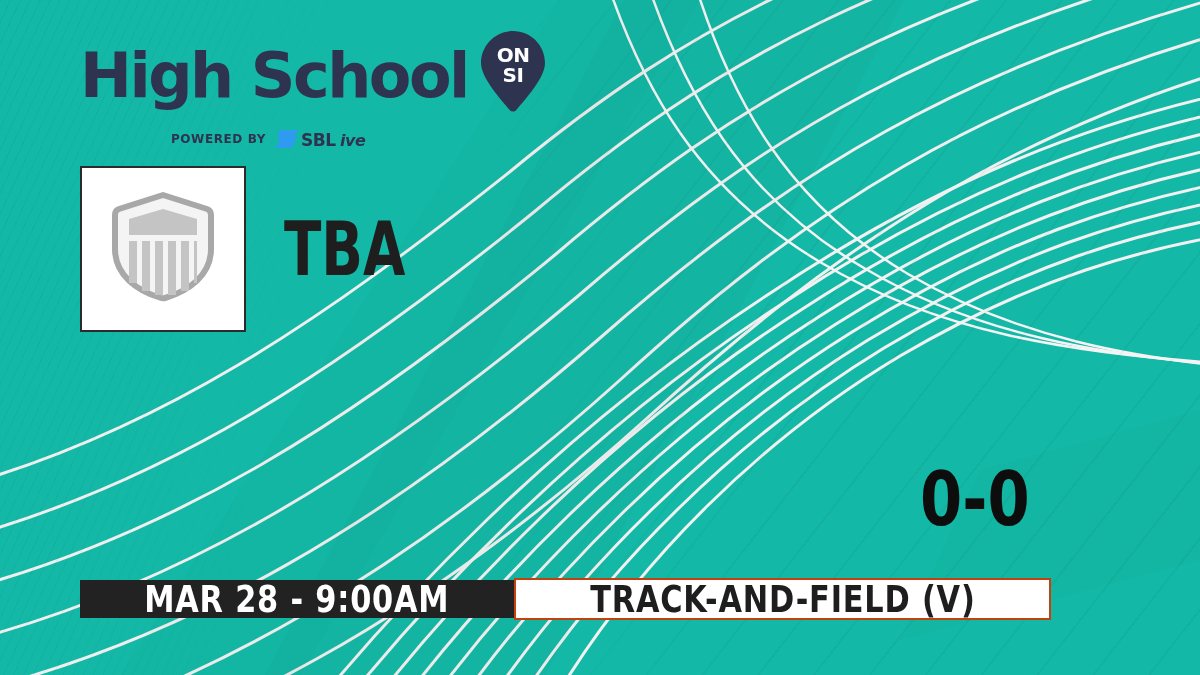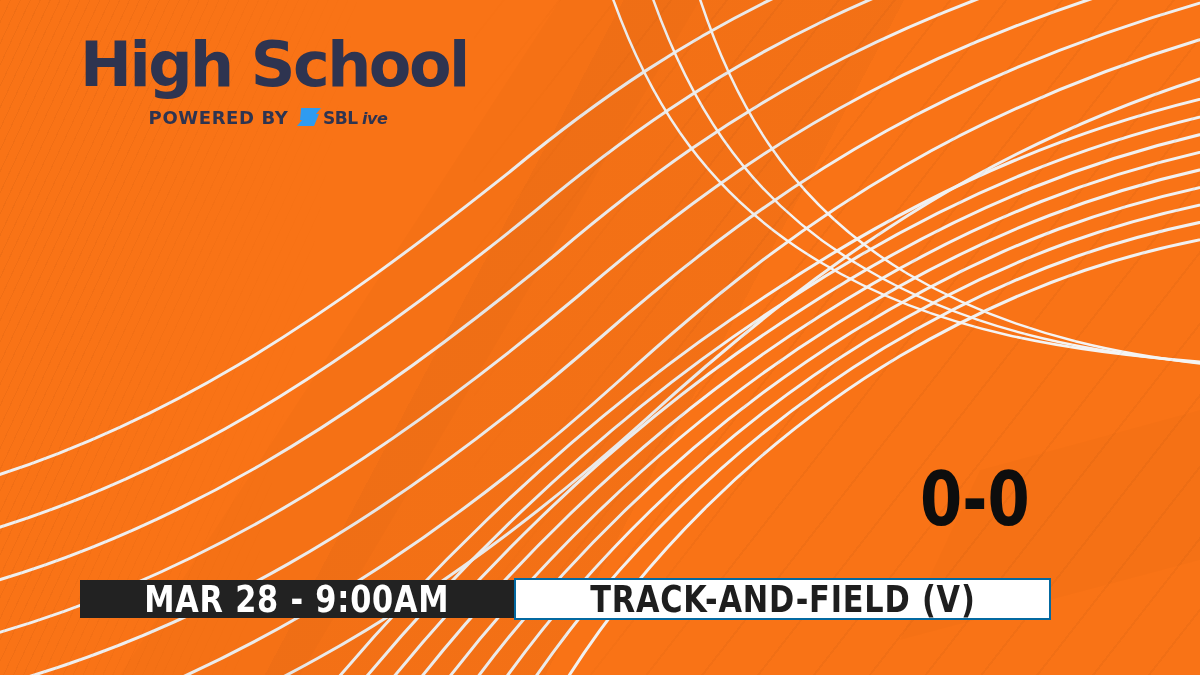--- a/index.html
+++ b/index.html
@@ -5,21 +5,21 @@
   html, body {
     margin: 0;
     padding: 0;
     background: #ffffff;
   }
   .scorecard {
     position: relative;
     width: 1200px;
     height: 675px;
     overflow: hidden;
-    background: #f97316;
+    background: #14b8a6;
     font-family: "Liberation Sans", sans-serif;
   }
 
   
   .bg-layer {
     position: absolute;
     inset: 0;
     pointer-events: none;
   }
   .bg-hatch {
@@ -82,21 +82,21 @@
     display: flex;
     align-items: center;
     justify-content: center;
     margin-top: 9px;
     margin-left: 6px;
     width: 380px;
   }
   .powered-by {
     font-family: "DejaVu Sans", sans-serif;
     font-weight: 700;
-    font-size: 18px;
+    font-size: 12px;
     letter-spacing: 0.6px;
     color: #2e3450;
     white-space: nowrap;
   }
   .sblive-mark { margin-left: 9px; display:flex; align-items:flex-end; }
 
   
   .team {
     position: absolute;
     display: flex;
@@ -167,21 +167,21 @@
     font-family: "DejaVu Sans", sans-serif;
     font-weight: 700;
     font-size: 38px;
     line-height: 38px;
     white-space: nowrap;
     transform: scaleX(0.80);
     letter-spacing: 1px;
   }
   .footer-sport {
     background: #ffffff;
-    border: 2px solid #0369a1;
+    border: 2px solid #c2410c;
     color: #1e1e1e;
     display: flex;
     align-items: center;
     justify-content: center;
     padding: 0 26px;
     box-sizing: border-box;
     min-width: 465px;
   }
   .footer-sport span {
     font-family: "DejaVu Sans", sans-serif;
@@ -229,33 +229,59 @@
       <polygon points="980,470 1200,410 1200,560 900,640" fill="#000000" opacity="0.014"></polygon>
     </svg>
   </div>
   <div class="bg-layer bg-hatch"></div>
   <div class="bg-layer bg-diag"></div>
   <div class="bg-layer bg-wedge"></div>
 
   <div class="brand">
     <div class="brand-row">
       <div class="brand-word">High School</div>
+      <div class="brand-pin">
+        <svg width="66" height="84" viewBox="0 0 66 84" aria-hidden="true">
+          <path d="M33 1 C 15.3 1 1 15.3 1 33 c 0 14.8 19.2 35.6 28.7 46.9 a 4.3 4.3 0 0 0 6.6 0 C 45.8 68.6 65 47.8 65 33 C 65 15.3 50.7 1 33 1 z" fill="#2e3450"></path>
+          <text x="33" y="32" text-anchor="middle" fill="#ffffff" font-family="DejaVu Sans, sans-serif" font-weight="700" font-size="20" letter-spacing="-0.5">ON</text>
+          <text x="33" y="52" text-anchor="middle" fill="#ffffff" font-family="DejaVu Sans, sans-serif" font-weight="700" font-size="20" letter-spacing="-0.5">SI</text>
+        </svg>
+      </div>
     </div>
     <div class="brand-sub">
       <div class="powered-by">POWERED BY</div>
       <div class="sblive-mark">
         <svg width="106" height="24" viewBox="0 0 106 24" aria-hidden="true">
           <path d="M4 3 L24 3 L19 9 L9 9 L22 9 L17 21 L0 21 L5 15 L14 15 L3 15 z" fill="#2f9bf0"></path>
           <text x="26" y="19" fill="#2e3450" font-family="DejaVu Sans, sans-serif" font-weight="700" font-size="17" letter-spacing="-0.5">SBL</text>
           <text x="65" y="19" fill="#2e3450" font-family="DejaVu Sans, sans-serif" font-weight="700" font-style="italic" font-size="16" letter-spacing="-0.5">ive</text>
         </svg>
       </div>
     </div>
   </div>
 
+  <div class="team team-1">
+    <div class="logo-box">
+      <div>
+        <svg width="104" height="112" viewBox="0 0 104 112" aria-hidden="true">
+          <path d="M52 4 L96 18 C 99 19 100 21 100 24 L100 58 C 100 84 78 100 54 107 a 7 7 0 0 1 -4 0 C 26 100 4 84 4 58 L4 24 c 0 -3 1 -5 4 -6 z" fill="#f4f4f4" stroke="#a8a8a8" stroke-width="6" stroke-linejoin="round"></path>
+          <path d="M52 18 L86 28 L86 44 L18 44 L18 28 z" fill="#c4c4c4"></path>
+          <g fill="#c4c4c4">
+            <rect x="18" y="50" width="8" height="42"></rect>
+            <rect x="31" y="50" width="8" height="50"></rect>
+            <rect x="44" y="50" width="8" height="54"></rect>
+            <rect x="57" y="50" width="8" height="54"></rect>
+            <rect x="70" y="50" width="8" height="50"></rect>
+            <rect x="83" y="50" width="3" height="42"></rect>
+          </g>
+        </svg>
+      </div>
+    </div>
+    <div class="team-name">TBA</div>
+  </div>
 
 
   <div class="score">0-0</div>
 
   <div class="footer">
     <div class="footer-date">
       <span>MAR 28 - 9:00AM</span>
     </div>
     <div class="footer-sport">
       <span>TRACK-AND-FIELD (V)</span>

